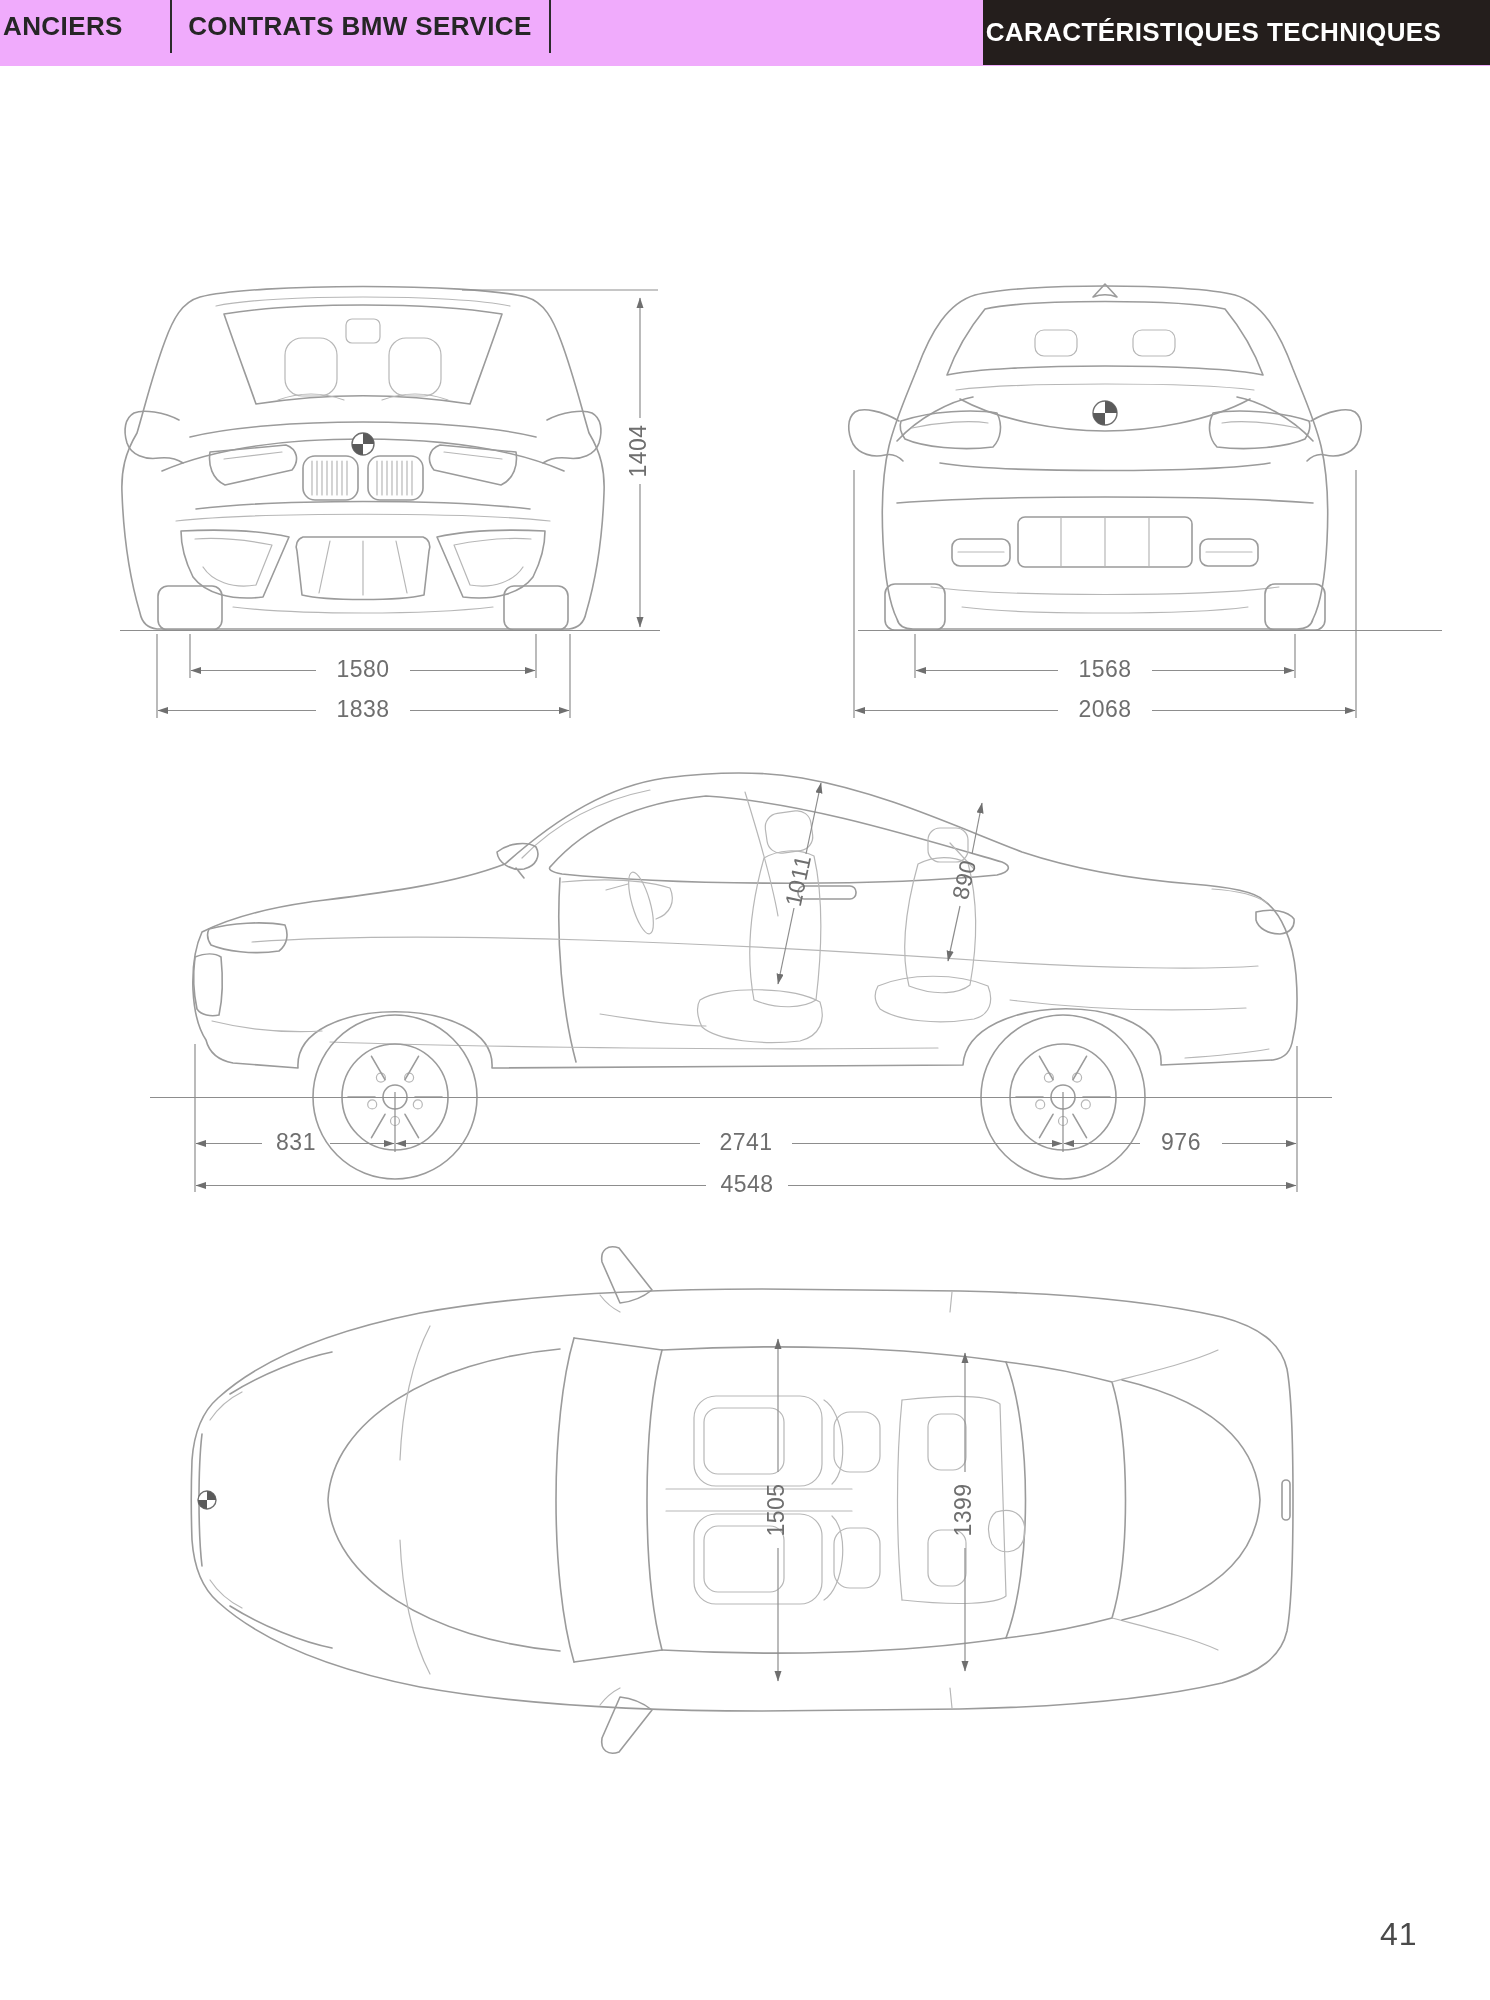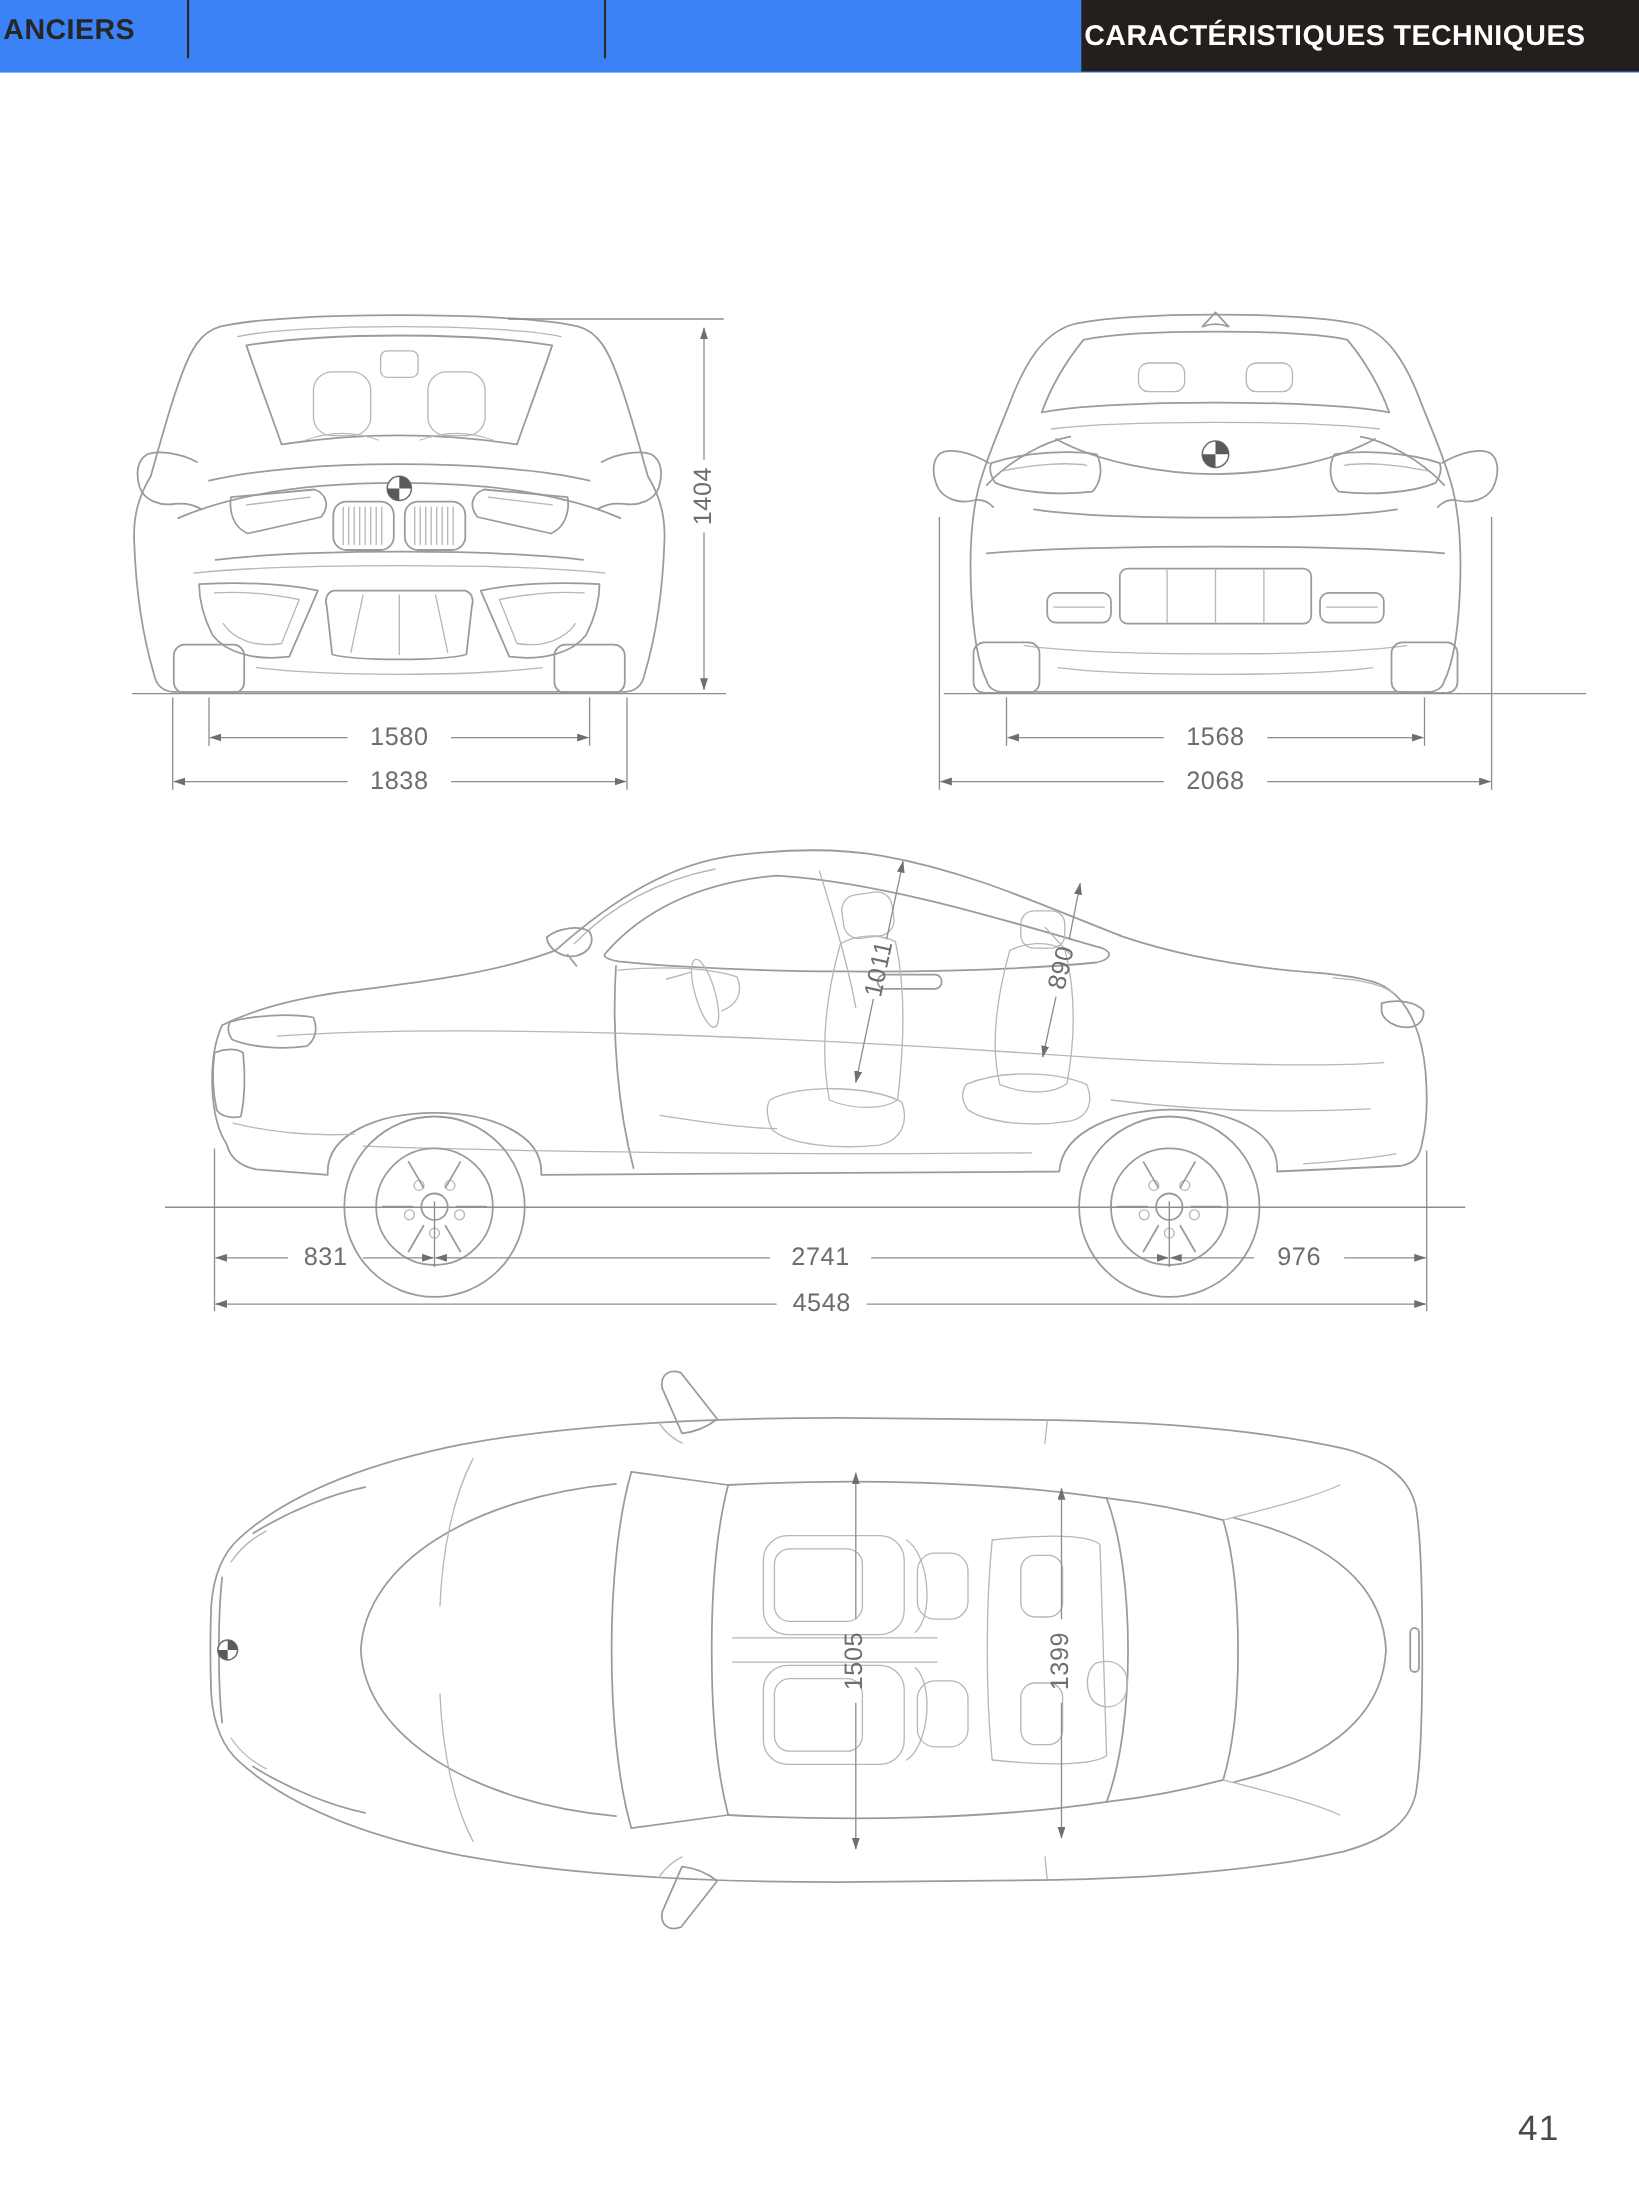--- a/index.html
+++ b/index.html
@@ -1,19 +1,19 @@
 <!DOCTYPE html>
 <html><head>
 <meta charset="utf-8">
 <style>
   html,body{margin:0;padding:0;}
   body{width:1490px;height:2000px;background:#ffffff;position:relative;overflow:hidden;
        font-family:"Liberation Sans",sans-serif;}
   
-  .tabbar{position:absolute;left:0;top:0;width:1490px;height:66px;background:#3b82f6;}
+  .tabbar{position:absolute;left:0;top:0;width:1490px;height:66px;background:#f0abfc;}
   .tab{position:absolute;top:0;height:53px;display:flex;align-items:center;justify-content:center;
        font-size:26px;font-weight:600;color:#262626;letter-spacing:.4px;white-space:nowrap;cursor:pointer;}
   .tab.first{justify-content:flex-start;}
   .tabdiv{position:absolute;top:0;width:2px;height:53px;background:#2b2b2b;}
   .tab.active{background:#241e1c;color:#ffffff;height:65px;font-weight:700;padding-right:46px;box-sizing:border-box;}
   
   .pagenum{position:absolute;left:1380px;top:1916px;width:60px;text-align:left;
            font-size:32px;color:#4a4a4a;letter-spacing:1px;}
   
   svg{position:absolute;left:0;top:0;}
@@ -25,20 +25,23 @@
   .rq{fill:#5a5a5a;stroke:none;}
 </style>
 </head>
 <body>
 
 <div class="tabbar">
   <div class="tab first" style="left:3px;width:160px;">
     <span>ANCIERS</span>
   </div>
   <div class="tabdiv" style="left:170px;"></div>
+  <div class="tab" style="left:172px;width:376px;">
+    <span>CONTRATS BMW SERVICE</span>
+  </div>
   <div class="tabdiv" style="left:549px;"></div>
   <div class="tab active" style="left:983px;width:507px;">
     <span>CARACTÉRISTIQUES TECHNIQUES</span>
   </div>
 </div>
 
 <svg width="1490" height="2000" viewBox="0 0 1490 2000">
   <defs>
     <marker id="arr" markerWidth="11" markerHeight="8" refX="8.6" refY="3" orient="auto">
       <path d="M0,0 L9,3 L0,6 Z" fill="#6f6f6f"></path>

